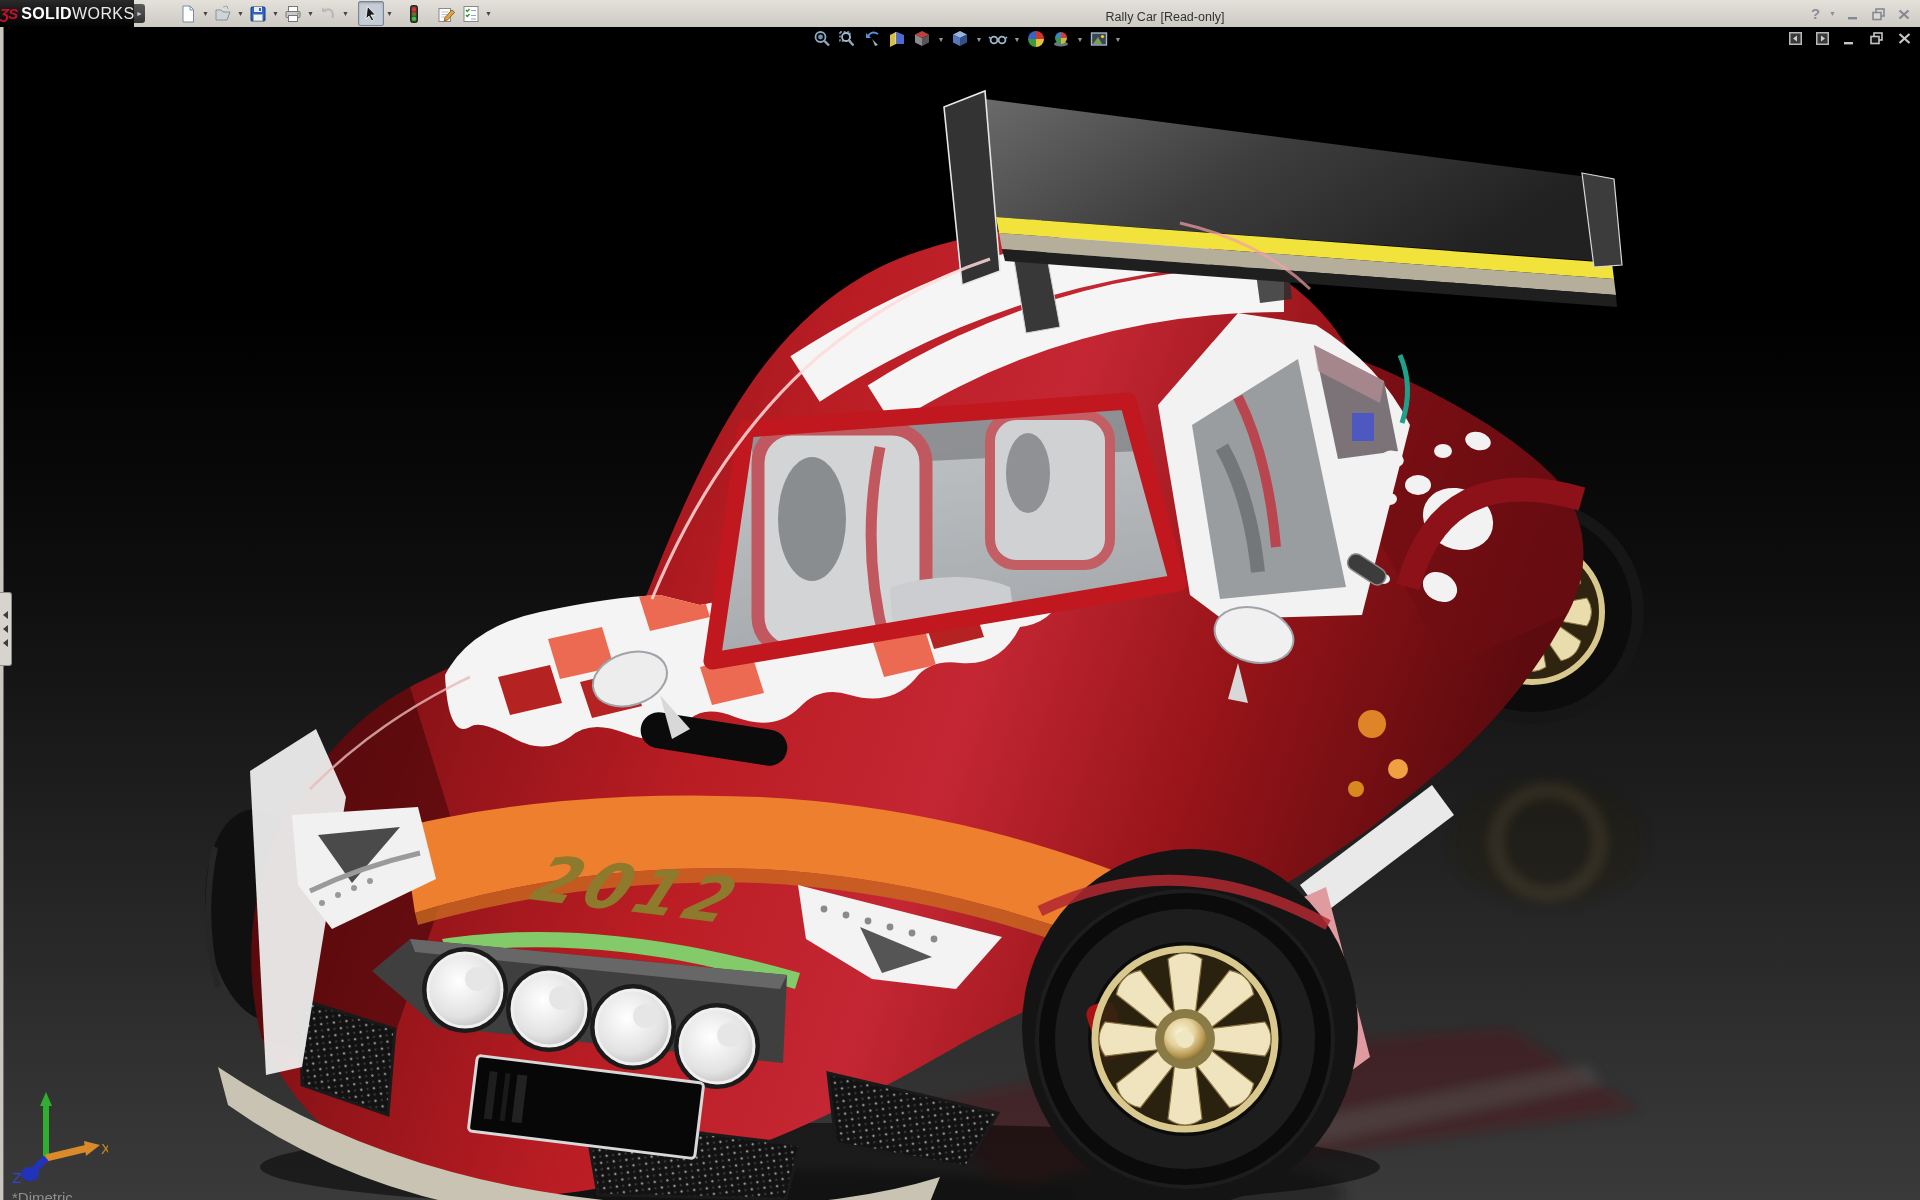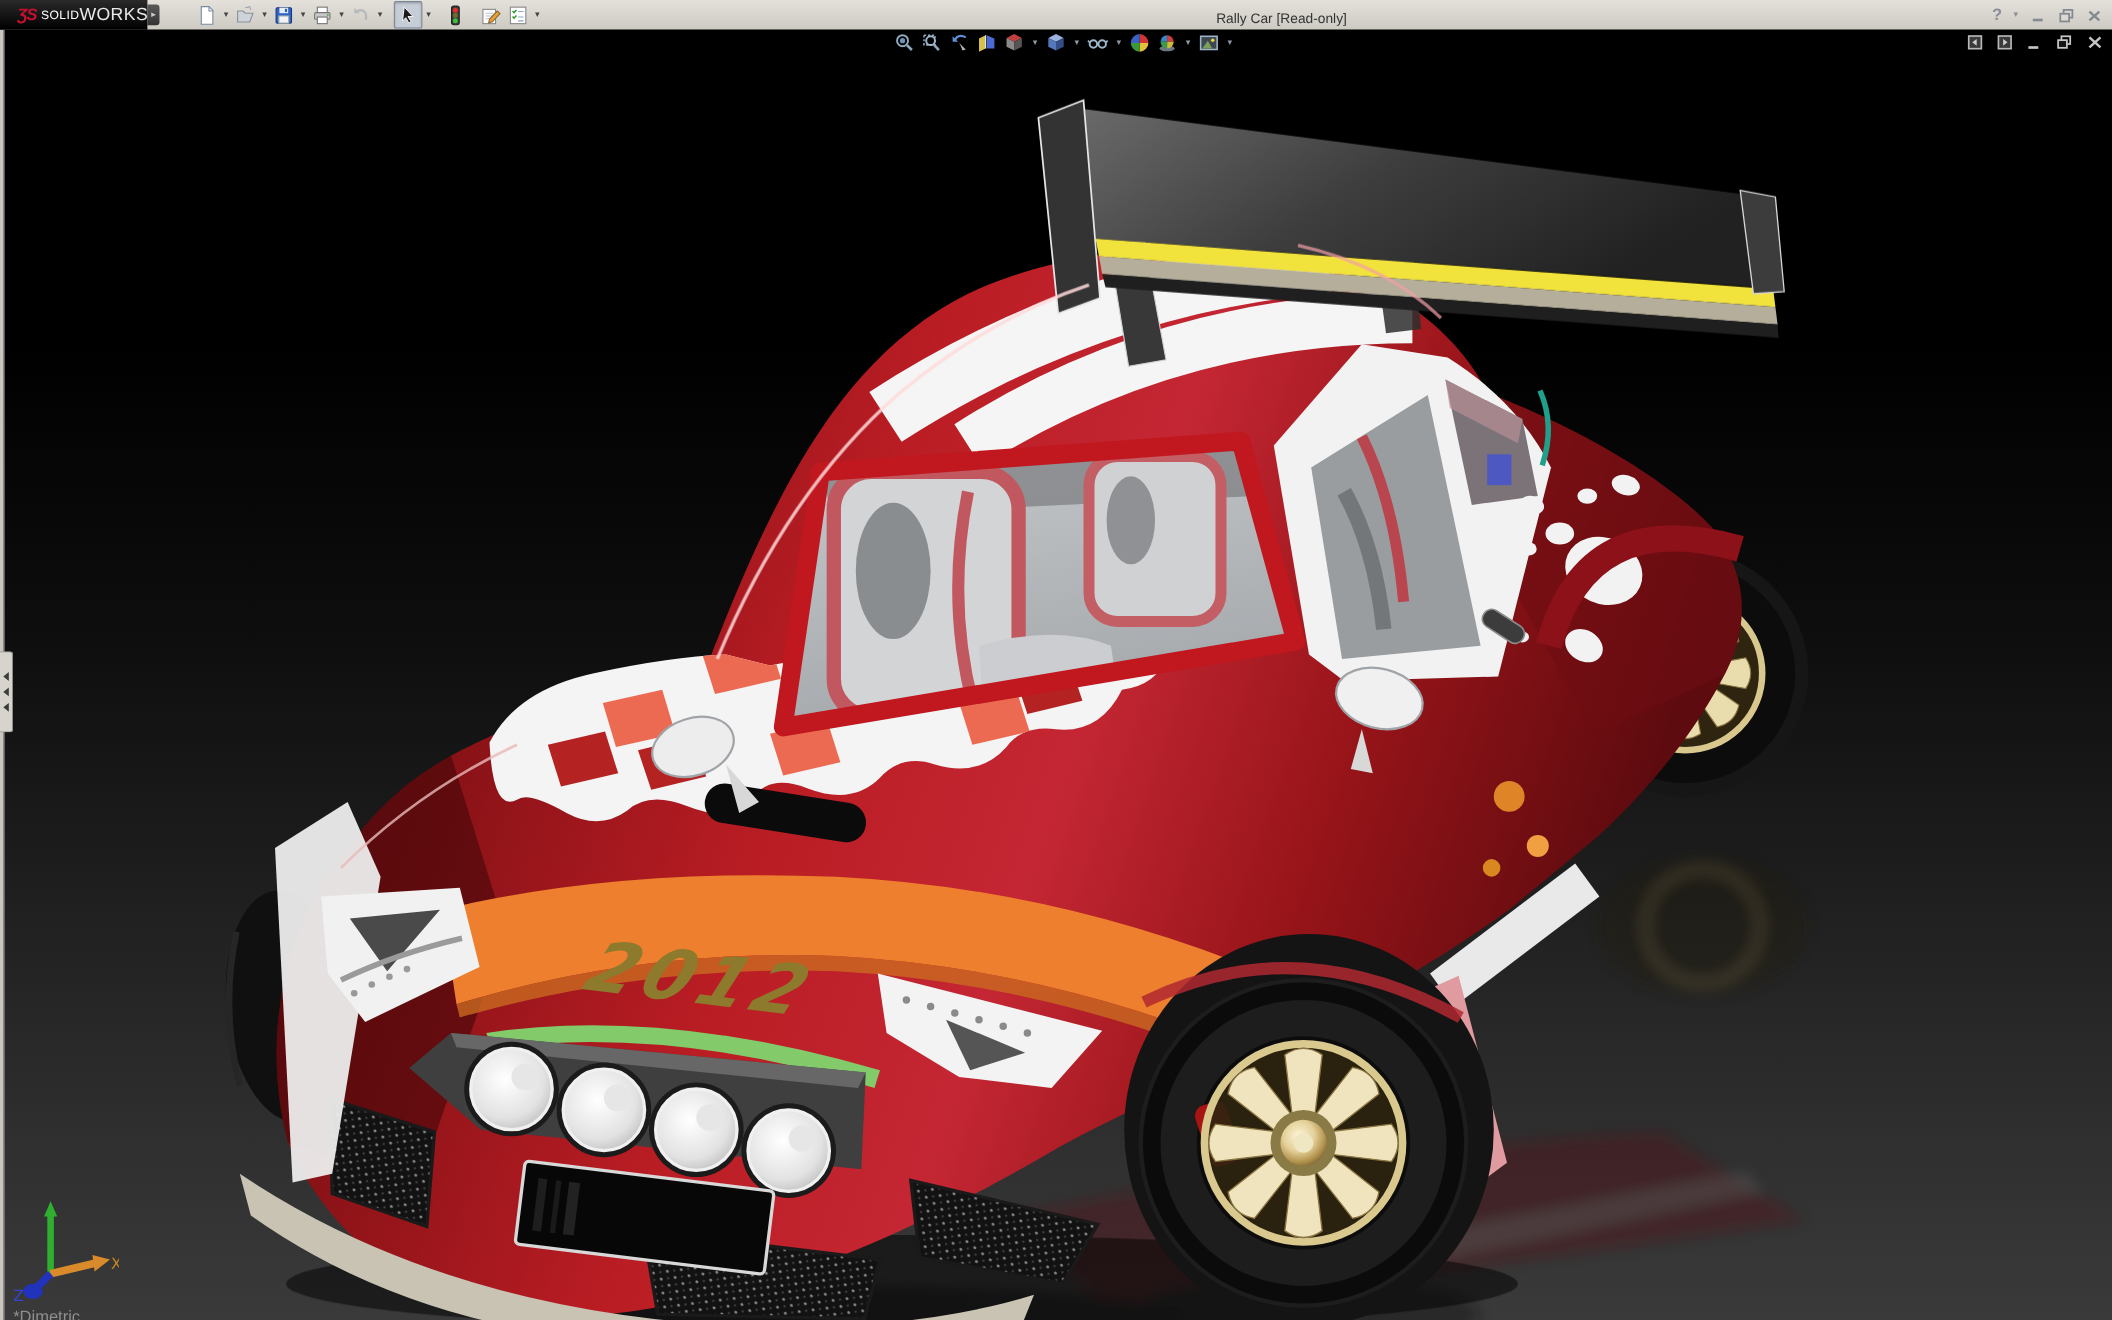--- a/index.html
+++ b/index.html
@@ -3,23 +3,23 @@
 <meta charset="utf-8">
 <style>
   html,body{margin:0;padding:0;background:#000;}
   #screen{position:relative;width:1920px;height:1200px;overflow:hidden;
           font-family:"Liberation Sans","DejaVu Sans",sans-serif;-webkit-font-smoothing:antialiased;}
 
   
   #titlebar{position:absolute;top:0;left:0;width:1920px;height:27px;
     background:linear-gradient(#e4e1db,#cdcac3);border-bottom:1px solid #96938d;}
   #brand{position:absolute;left:0;top:0;width:134px;height:27px;background:linear-gradient(#2a2a2a,#000);
-    display:flex;align-items:center;padding-left:16px;box-sizing:border-box;}
+    display:flex;align-items:center;padding-left:0;box-sizing:border-box;}
   #brand .glyph{color:#c8102e;font-weight:bold;font-style:italic;font-size:15px;margin-right:4px;letter-spacing:-1px;}
-  #brand .b{color:#fff;font-weight:normal;font-size:11px;letter-spacing:.4px;}
+  #brand .b{color:#fff;font-weight:bold;font-size:16px;letter-spacing:.4px;}
   #brand .l{color:#e8e8e8;font-weight:400;font-size:16px;letter-spacing:.4px;}
   #overflow-tab{position:absolute;left:134px;top:4px;width:11px;height:19px;background:linear-gradient(#5a5a5a,#333);
     border-radius:0 3px 3px 0;display:flex;align-items:center;justify-content:center;}
   #overflow-tab span{color:#ccc;font-size:7px;}
   #main-toolbar{position:absolute;left:176px;top:0;height:27px;display:flex;align-items:center;gap:1px;}
   .tb-btn{height:23px;display:flex;align-items:center;padding:0 2px;border-radius:2px;}
   .tb-btn svg{display:block;}
   .tb-btn.pressed{background:#c7cdd6;border:1px solid #7a8699;box-shadow:inset 0 1px 2px rgba(0,0,0,.25);}
   .tb-btn.disabled{opacity:.45;}
   .dd{width:9px;height:23px;display:flex;align-items:center;justify-content:center;color:#444;font-size:7px;}

